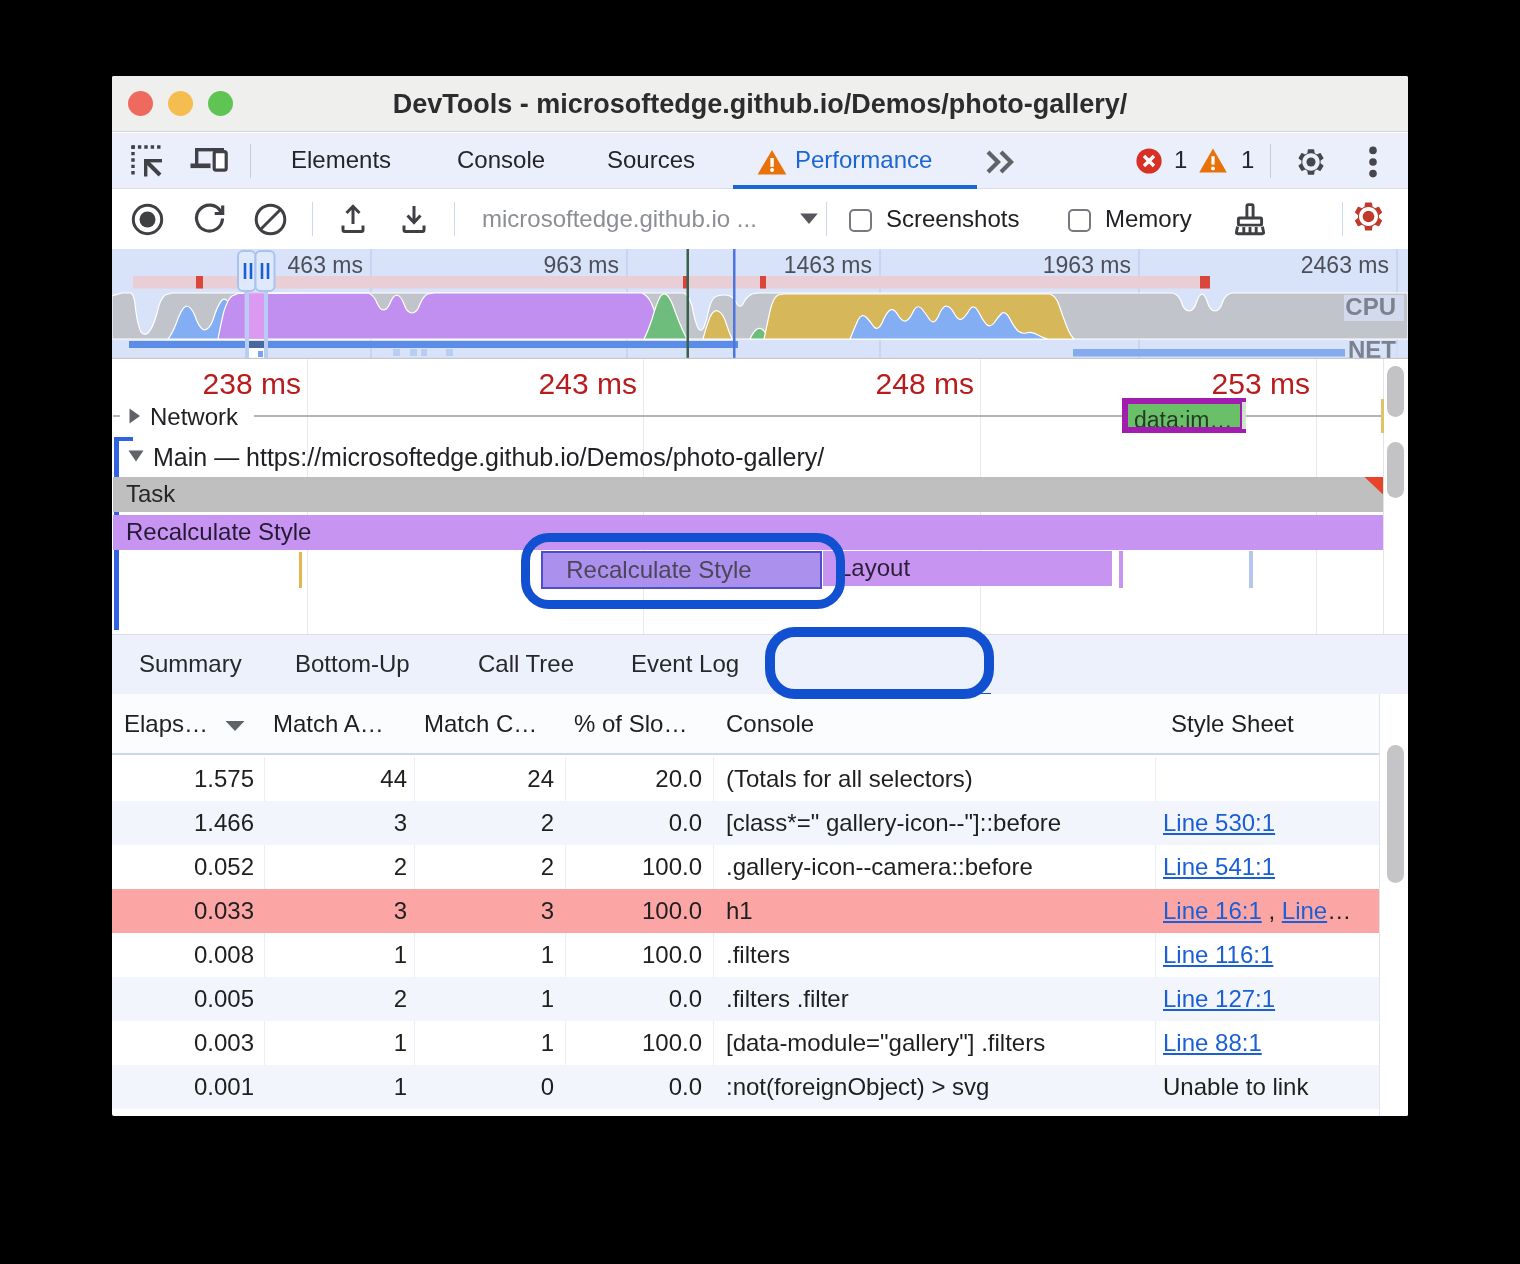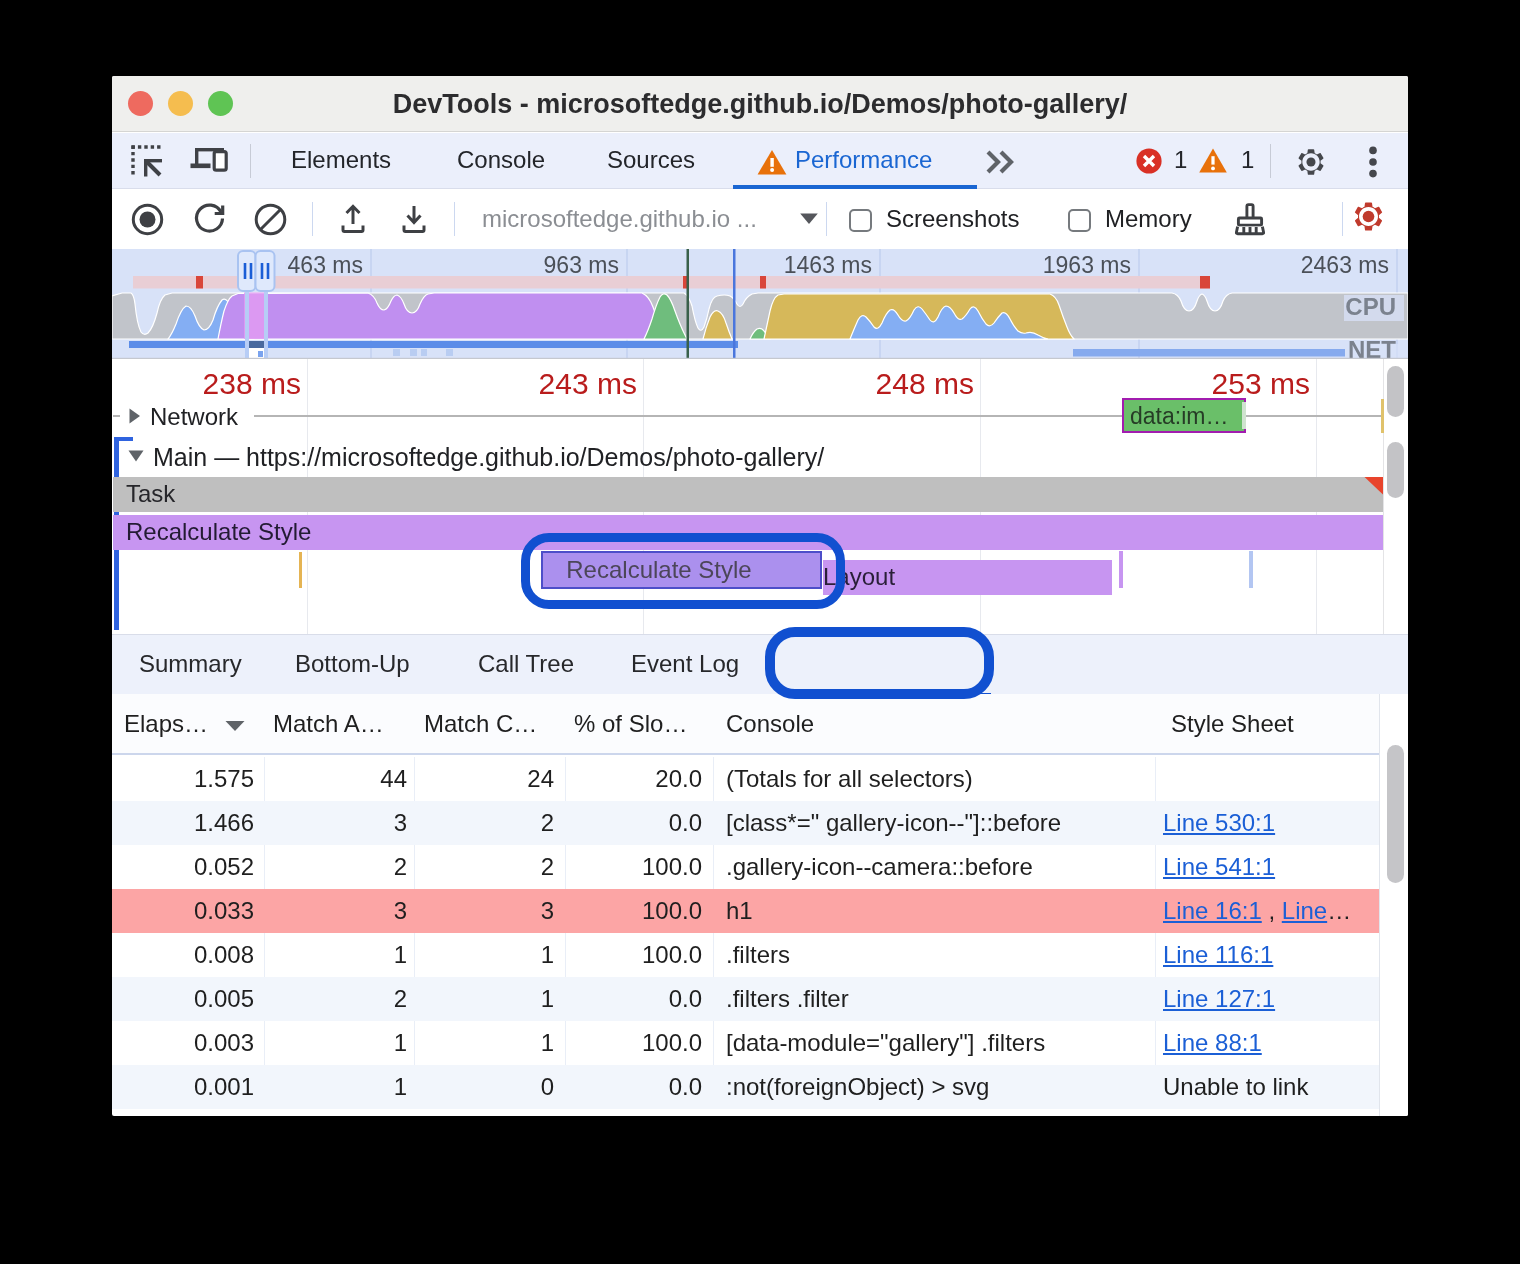--- a/index.html
+++ b/index.html
@@ -234,40 +234,40 @@
     <div class="rlabel" style="left:405px;">243 ms</div>
     <div class="rlabel" style="left:742px;">248 ms</div>
     <div class="rlabel" style="left:1078px;">253 ms</div>
 
     <div class="abs" style="left:1px; top:56px; width:1270px; height:1.5px; background:#b5b5b5;"></div>
     <div class="abs" style="left:8px; top:41px; width:134px; height:32px; background:#fff;"></div>
     <svg class="abs" style="left:15px; top:48px;" width="15" height="18" viewBox="0 0 15 18">
       <path d="M2.5 1.5 L13 9 L2.5 16.5 Z" fill="#5f6368"></path>
     </svg>
     <div class="abs" style="left:38px; top:41px; font-size:24px; line-height:33px; color:#202124;">Network</div>
-    <div class="abs" style="left:1010px; top:39px; width:124px; height:35px; background:#6abf69; border:2px solid #a21caf; font-size:23px; line-height:32px; color:#263c26; padding-left:6px; overflow:hidden; white-space:nowrap;">data:im…</div>
+    <div class="abs" style="left:1010px; top:39px; width:124px; height:35px; background:#6abf69; border:6px solid #a21caf; font-size:23px; line-height:32px; color:#263c26; padding-left:6px; overflow:hidden; white-space:nowrap;">data:im…</div>
     <div class="abs" style="left:1130px; top:43px; width:4px; height:27px; background:#cfe3cf;"></div>
 
     <svg class="abs" style="left:15px; top:89px;" width="18" height="15" viewBox="0 0 18 15">
       <path d="M1.5 2.5 L16.5 2.5 L9 13.5 Z" fill="#5f6368"></path>
     </svg>
     <div class="abs" style="left:41px; top:81px; font-size:25px; line-height:34px; color:#202124;">Main — https://microsoftedge.github.io/Demos/photo-gallery/</div>
 
     <div class="abs" style="left:2px; top:78px; width:4.5px; height:193px; background:#2f63df;"></div>
     <div class="abs" style="left:2px; top:78px; width:19px; height:4px; background:#2f63df;"></div>
 
     <div class="bar" style="left:1px; top:118px; width:1270px; background:#bfbfbf; color:#26262a; padding-left:13px;">Task</div>
     <svg class="abs" style="left:1252px; top:118px;" width="20" height="19" viewBox="0 0 20 19">
       <path d="M0.5 0 L20 0 L20 18.5 Z" fill="#e8442c"></path>
     </svg>
 
     <div class="bar" style="left:1px; top:156px; width:1270px; background:#c795f1; color:#231b33; padding-left:13px;">Recalculate Style</div>
 
     <div class="abs" style="left:187px; top:193px; width:3px; height:36px; background:#e5b453;"></div>
-    <div class="bar" style="left:711px; top:192px; width:289px; background:#c795f1; color:#2a1f38; margin-top:9px;">Layout</div>
+    <div class="bar" style="left:711px; top:192px; width:289px; background:#c795f1; color:#2a1f38; padding-left:15px;">Layout</div>
     <div class="abs" style="left:1007px; top:192px; width:4px; height:37px; background:#c795f1;"></div>
     <div class="abs" style="left:1137px; top:192px; width:4px; height:37px; background:#b3c6f2;"></div>
     <div class="bar" style="left:429px; top:192px; width:281px; background:#ab90ee; border:2.5px solid #4d4ec9; color:#4c4659; text-align:center; height:38px; line-height:33px; padding-right:45px;">Recalculate Style</div>
     <div class="ring" style="left:409px; top:174px; width:324px; height:76px;"></div>
 
     <div class="abs" style="left:1271px; top:0; width:25px; height:275px; background:#fff; border-left:1px solid #e4e4e6;"></div>
     <div class="abs" style="left:1269px; top:40px; width:2.5px; height:34px; background:#e0c26b;"></div>
     <div class="thumb" style="left:1275px; top:7px; height:51px;"></div>
     <div class="thumb" style="left:1275px; top:83px; height:56px;"></div>
   </div>

